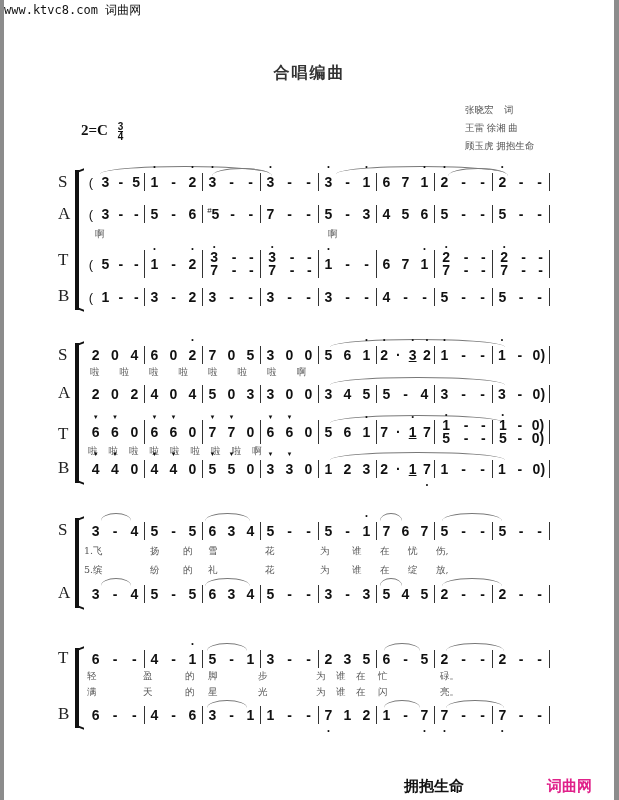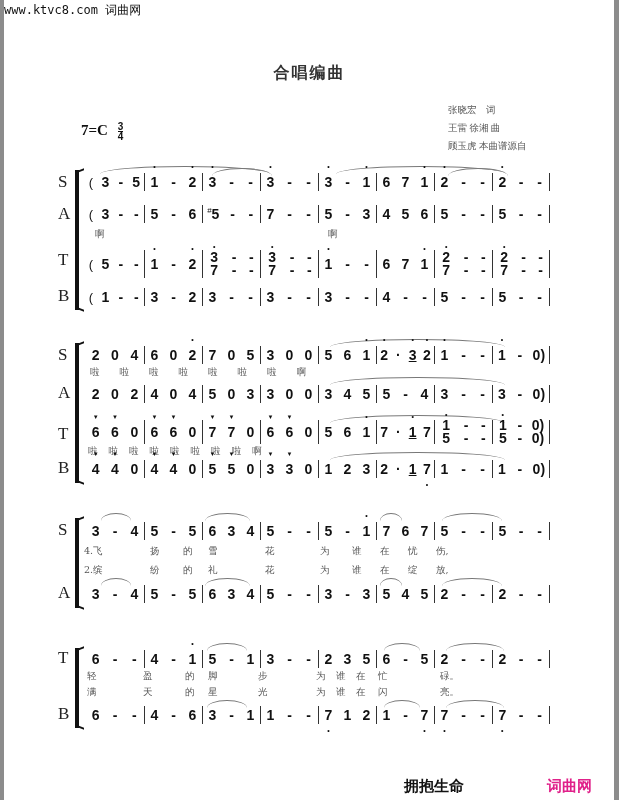--- a/index.html
+++ b/index.html
@@ -4,21 +4,21 @@
 <style>
   html, body { margin:0; padding:0; }
   body {
     width:619px; height:800px; position:relative; overflow:hidden;
     background:#ffffff; font-family:"DejaVu Sans", sans-serif; color:#111;
   }
   .edge-left { position:absolute; left:0; top:0; width:4px; height:800px; background:#8c8c8c; }
   .edge-right { position:absolute; left:614px; top:0; width:5px; height:800px; background:#8c8c8c; }
   .watermark { position:absolute; left:4px; top:2px; font-family:"DejaVu Sans Mono", monospace; font-size:12px; color:#111; white-space:nowrap; }
   .title { position:absolute; left:0; width:619px; top:63px; text-align:center; font-family:"DejaVu Serif", serif; font-weight:bold; font-size:16px; letter-spacing:2px; color:#333; }
-  .credits { position:absolute; left:448px; top:101px; font-family:Liberation Serif, serif; font-size:9.5px; color:#555; line-height:18px; }
+  .credits { position:absolute; left:465px; top:101px; font-family:Liberation Sans, sans-serif; font-size:9.5px; color:#555; line-height:18px; }
   .credits div { white-space:pre; }
   .key { position:absolute; left:81px; top:122px; font-family:"Liberation Serif", serif; font-weight:bold; font-size:15px; }
   .ts { display:inline-block; vertical-align:middle; margin-left:6px; text-align:center; font-size:10px; line-height:9px; font-weight:bold; font-family:"Liberation Sans", sans-serif;}
   .ts span { display:block; }
   .ts .bar { border-top:1px solid #111; }
   .vlabel { position:absolute; left:58px; font-family:"Liberation Serif", serif; font-size:17px; color:#222; }
   .bracket { position:absolute; left:75px; width:4px; background:#111; }
   .bracket::before, .bracket::after { content:""; position:absolute; left:0; width:9px; height:2px; background:#111; }
   .bracket::before { top:0; transform:skewY(-20deg); }
   .bracket::after { bottom:0; transform:skewY(20deg); }
@@ -46,25 +46,25 @@
 
 <div class="edge-left"></div>
 <div class="edge-right"></div>
 
 <div class="watermark">www.ktvc8.com 词曲网</div>
 <div class="title">合唱编曲</div>
 
 <div class="credits">
   <div>张晓宏    词</div>
   <div>王雷 徐湘 曲</div>
-  <div>顾玉虎 本曲谱源自</div>
+  <div>顾玉虎 拥抱生命</div>
 </div>
 
 <div class="key">
-  <span>7=C</span>
+  <span>2=C</span>
   <span class="ts">
     <span>3</span>
     <span class="bar">4</span>
   </span>
 </div>
 
 <div>
   <div class="bracket" style="top:170px;height:140px;"></div>
   <div class="vlabel" style="top:172px;">S</div>
   <div class="vlabel" style="top:204px;">A</div>
@@ -550,33 +550,33 @@
         <span class="n">-</span>
       </div>
     <div class="m end" style="width:58px;">
         <span class="n">5</span>
         <span class="n">-</span>
         <span class="n">-</span>
       </div>
   </div>
 
   <div>
-    <span class="lyr" style="left:84px;top:545px;">4.飞</span>
+    <span class="lyr" style="left:84px;top:545px;">1.飞</span>
     <span class="lyr" style="left:150px;top:545px;">扬</span>
     <span class="lyr" style="left:183px;top:545px;">的</span>
     <span class="lyr" style="left:208px;top:545px;">雪</span>
     <span class="lyr" style="left:265px;top:545px;">花</span>
     <span class="lyr" style="left:320px;top:545px;">为</span>
     <span class="lyr" style="left:352px;top:545px;">谁</span>
     <span class="lyr" style="left:380px;top:545px;">在</span>
     <span class="lyr" style="left:408px;top:545px;">忧</span>
     <span class="lyr" style="left:436px;top:545px;">伤,</span>
   </div>
   <div>
-    <span class="lyr" style="left:84px;top:564px;">2.缤</span>
+    <span class="lyr" style="left:84px;top:564px;">5.缤</span>
     <span class="lyr" style="left:150px;top:564px;">纷</span>
     <span class="lyr" style="left:183px;top:564px;">的</span>
     <span class="lyr" style="left:208px;top:564px;">礼</span>
     <span class="lyr" style="left:265px;top:564px;">花</span>
     <span class="lyr" style="left:320px;top:564px;">为</span>
     <span class="lyr" style="left:352px;top:564px;">谁</span>
     <span class="lyr" style="left:380px;top:564px;">在</span>
     <span class="lyr" style="left:408px;top:564px;">绽</span>
     <span class="lyr" style="left:436px;top:564px;">放,</span>
   </div>

